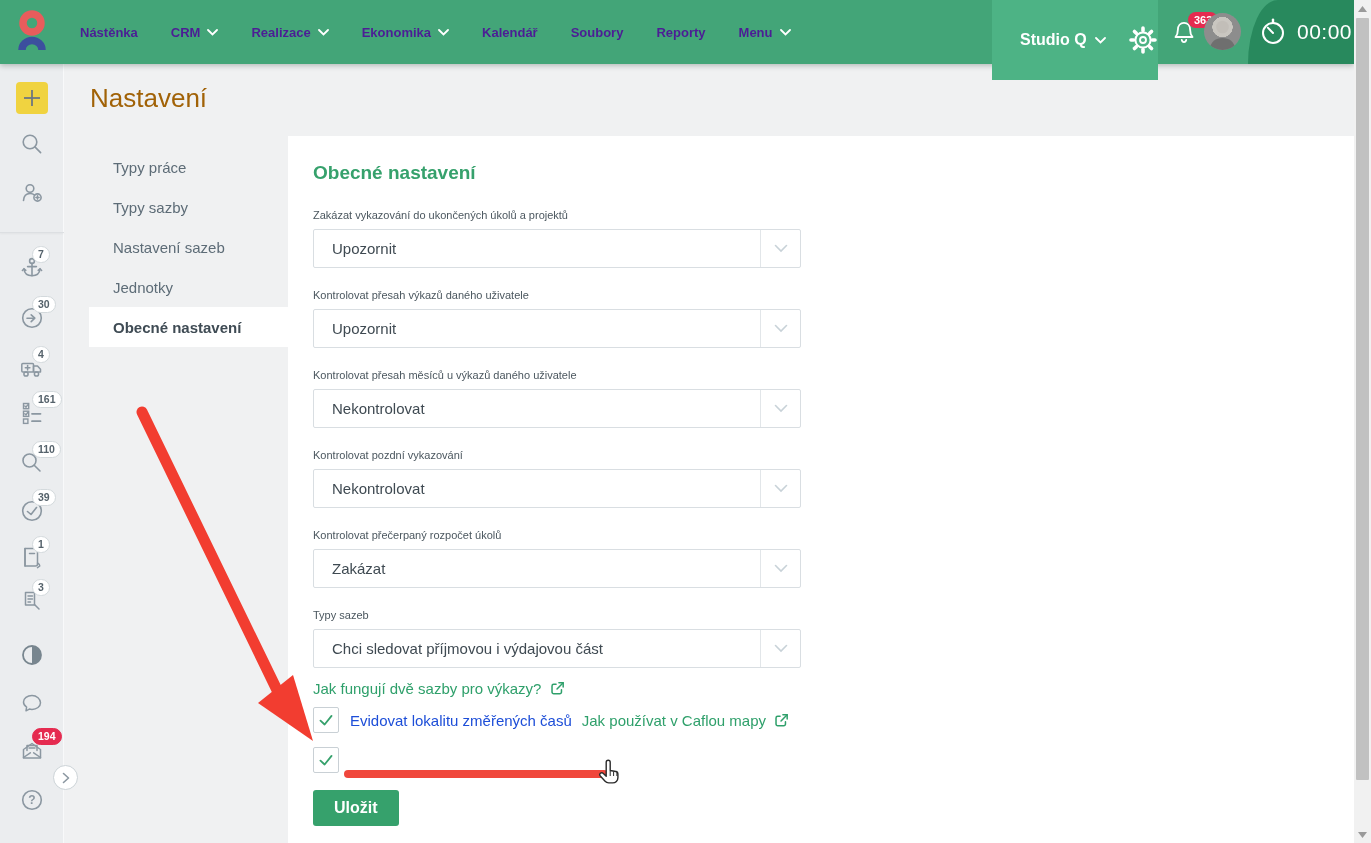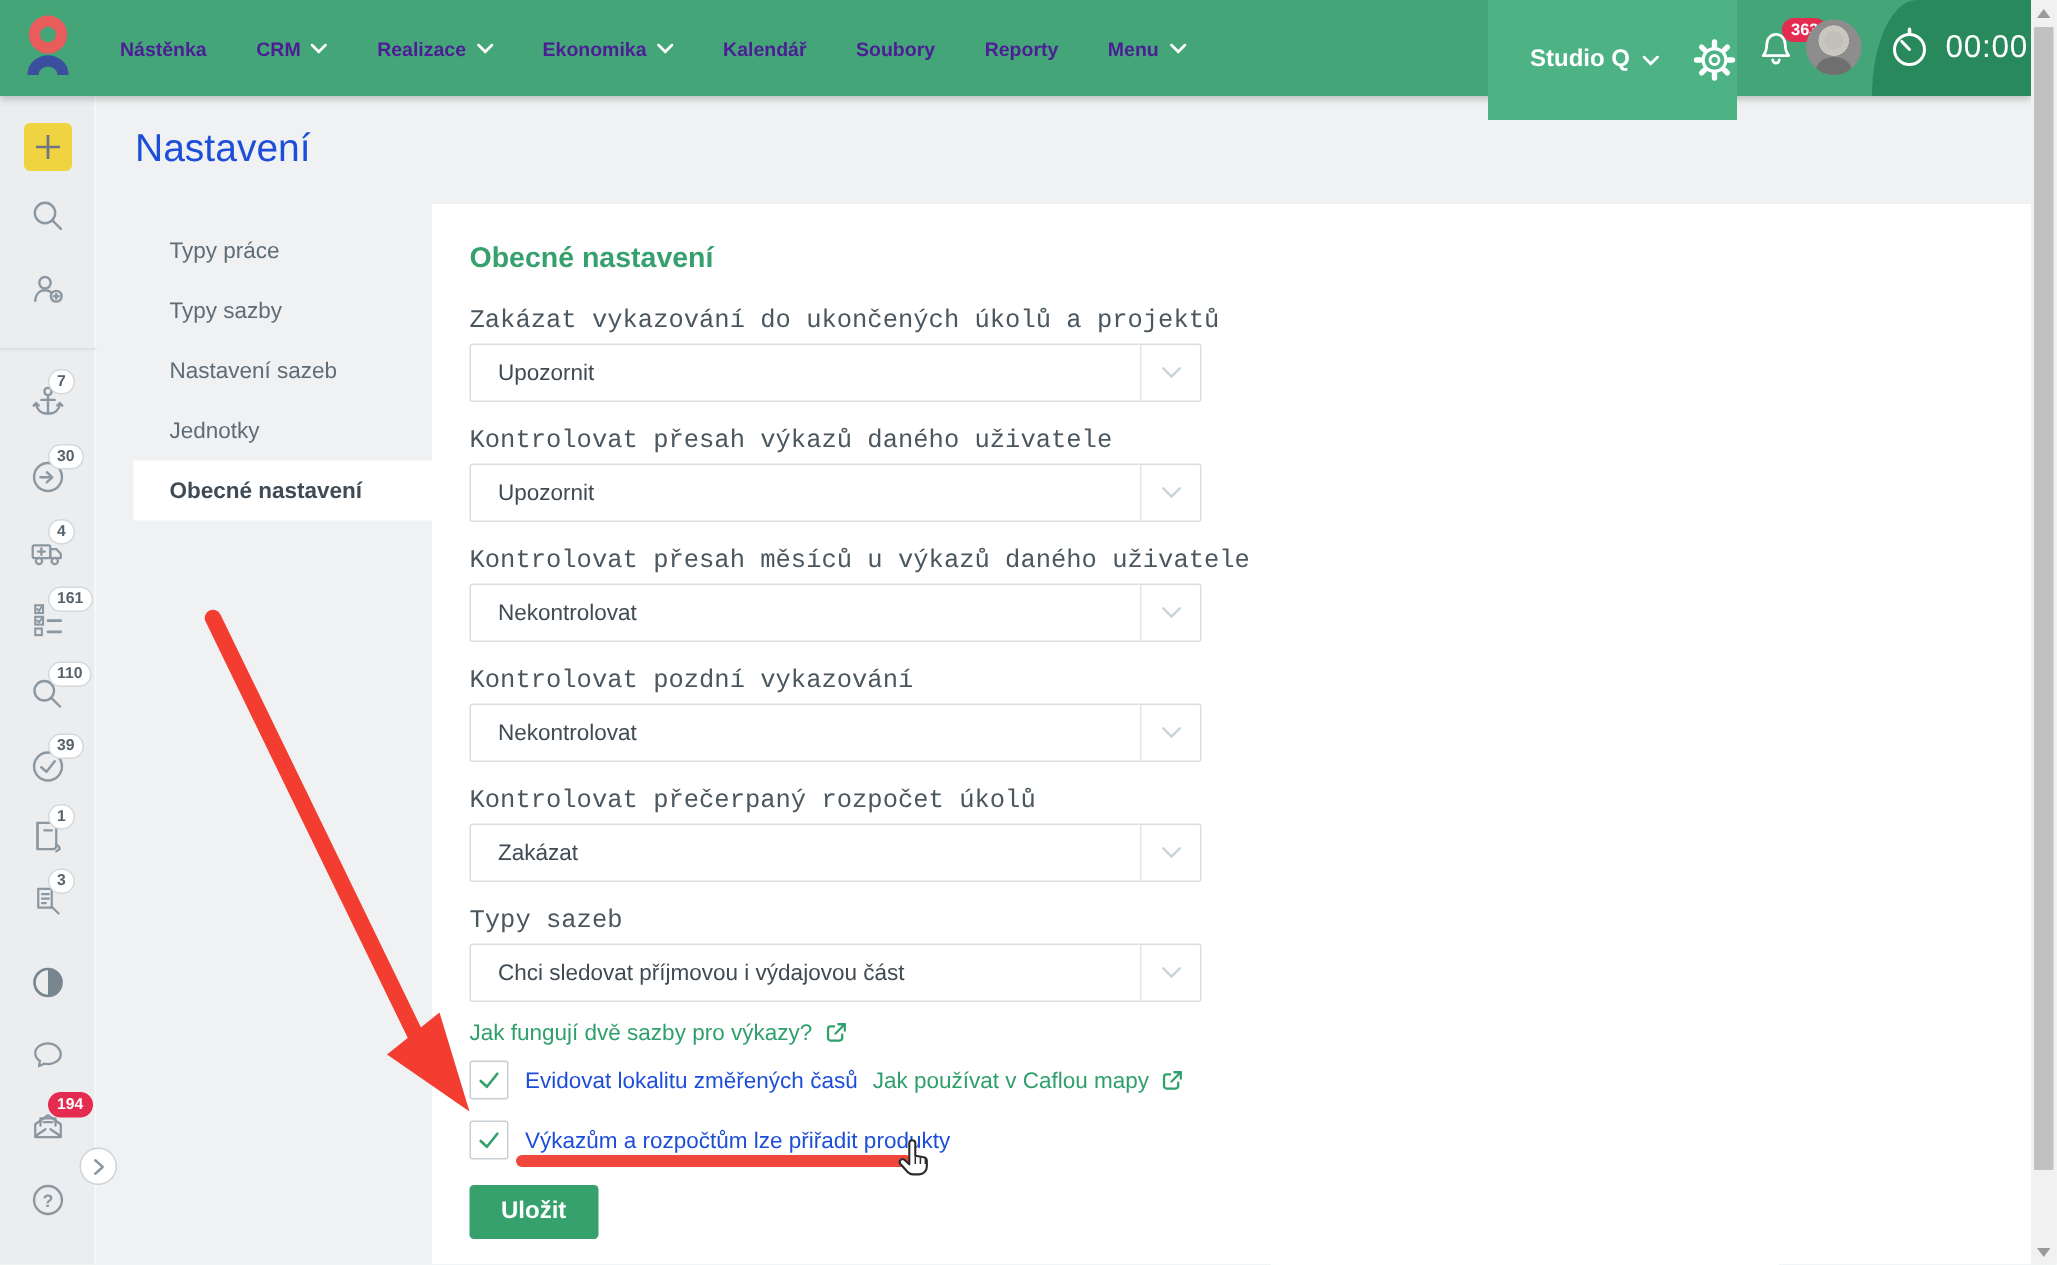--- a/index.html
+++ b/index.html
@@ -34,29 +34,29 @@
   .sb-badge { position:absolute; left:13px; top:-9px; background:#fff; border:1px solid #d3d9dc; color:#55626b;
               font-size:10.5px; font-weight:700; border-radius:9px; padding:0 5px; line-height:15px; white-space:nowrap; }
   .sb-badge.red { background:#e52b50; border-color:#e52b50; color:#fff; }
   .add-tile { position:absolute; left:16px; top:18px; width:32px; height:32px; background:#f0d340; border-radius:4px;
               display:flex; align-items:center; justify-content:center; cursor:pointer; }
   .collapse-btn { position:absolute; left:53px; top:701px; width:25px; height:25px; border-radius:50%; background:#fff;
                   border:1px solid #ccd3d7; display:flex; align-items:center; justify-content:center; cursor:pointer; z-index:25; }
 
   
   .content { position:absolute; left:64px; top:64px; right:17px; bottom:0; background:#f0f1f2; }
-  .page-title { position:absolute; left:26px; top:19px; font-size:26px; color:#1d4ed8; font-weight:400; }
+  .page-title { position:absolute; left:26px; top:19px; font-size:26px; color:#a16207; font-weight:400; }
   .subnav { position:absolute; left:25px; top:83px; width:199px; }
   .subnav-item { height:40px; display:flex; align-items:center; padding-left:24px; font-size:15px; color:#5d6c77; cursor:pointer; }
   .subnav-item.active { background:#fff; color:#3f4b54; font-weight:700; }
 
   .panel { position:absolute; left:224px; top:72px; right:0; bottom:0; background:#fff; padding:26px 0 0 25px; }
   .panel h2 { font-size:19px; line-height:22px; color:#36a16c; font-weight:700; margin-bottom:23px; }
   .field { margin-bottom:19px; }
-  .field-label { font-size:17px; line-height:16px; color:#4b575f; margin-bottom:6px;font-family:Liberation Mono, monospace; }
+  .field-label { font-size:11px; line-height:16px; color:#4b575f; margin-bottom:6px; }
   .select { position:relative; width:488px; height:39px; background:#fff; border:1px solid #d9dee2; border-radius:2px;
             display:flex; align-items:center; cursor:pointer; }
   .select-value { padding-left:18px; font-size:15px; color:#3f4a52; }
   .select-right { position:absolute; right:0; top:0; width:40px; height:100%; border-left:1px solid #e2e6e9;
                   display:flex; align-items:center; justify-content:center; }
   .help-link { display:inline-flex; align-items:center; gap:8px; color:#2fa06b; font-size:15px; margin-top:12px; cursor:pointer; }
   .cb-row { display:flex; align-items:center; margin-top:14px; }
   .cb-row.first { margin-top:9px; }
   .checkbox { width:26px; height:26px; border:1px solid #c9d0d5; border-radius:2px; background:#fff; margin-right:11px;
               display:flex; align-items:center; justify-content:center; cursor:pointer; flex:0 0 auto; }
@@ -439,21 +439,20 @@
           </svg>
         </a>
       </div>
 
       <div class="cb-row">
         <div class="checkbox">
           <svg width="18" height="18" viewBox="0 0 26 26">
               <polyline points="5,14 11,19.5 21,7" fill="none" stroke="#36a16c" stroke-width="2.6" stroke-linecap="round" stroke-linejoin="round"></polyline>
             </svg>
         </div>
-        <span class="cb-label">Výkazům a rozpočtům lze přiřadit produkty</span>
       </div>
 
       <button class="save-btn">Uložit</button>
     </div>
   </div>
 
   <div class="scrollbar">
     <div class="sb-arrow" style="top:0">
       <svg width="9" height="6" viewBox="0 0 9 6">
           <polygon points="4.5,0 9,6 0,6" fill="#9a9a9a"></polygon>

